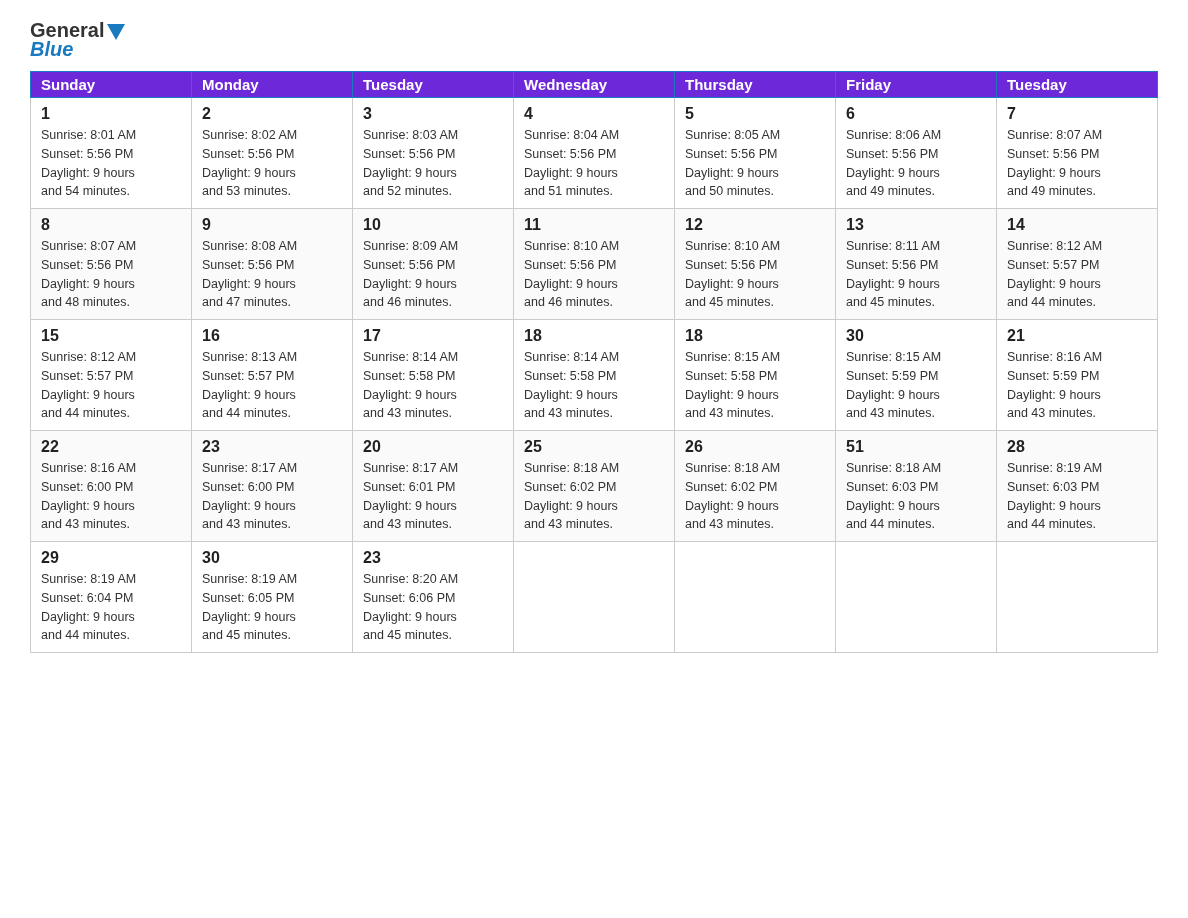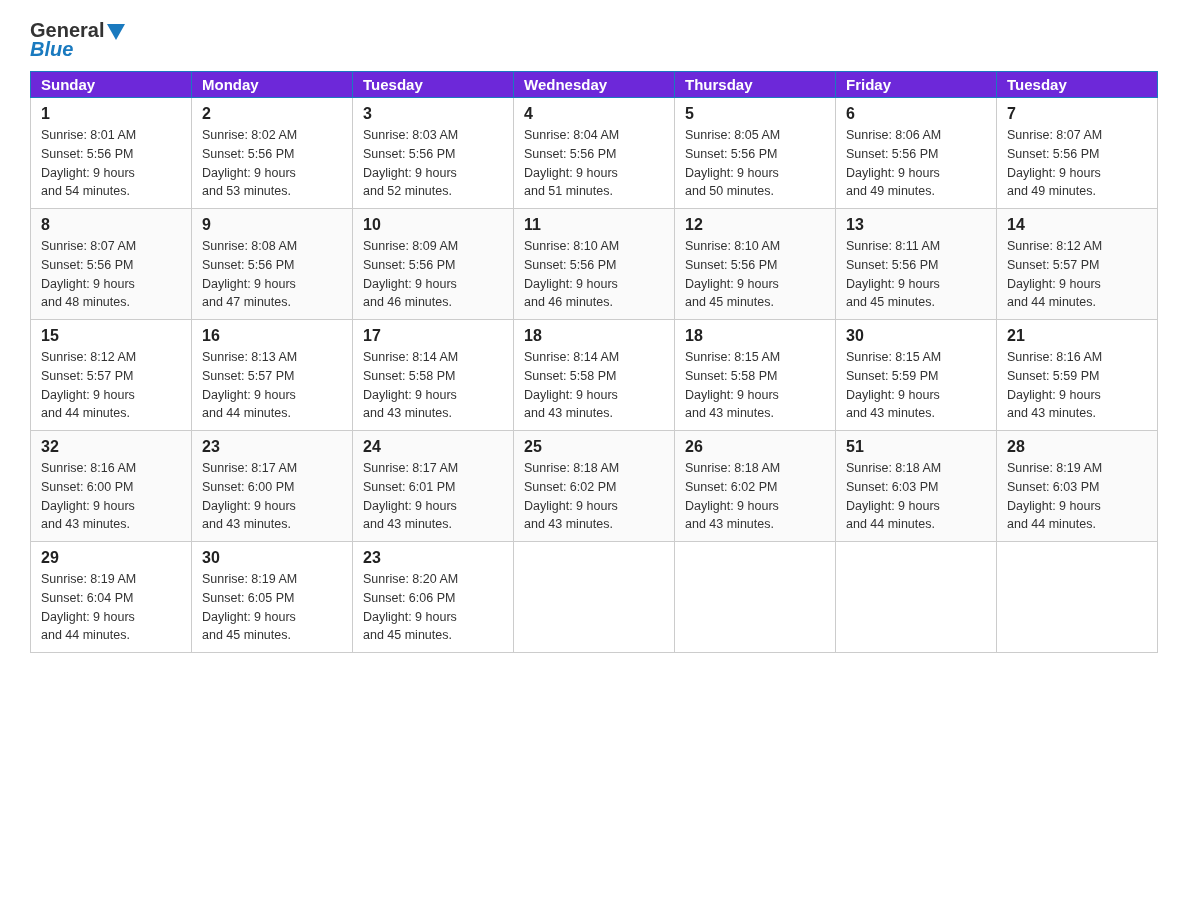--- a/index.html
+++ b/index.html
@@ -208,29 +208,29 @@
         <span class="day-num">30</span>
         <span class="day-info">Sunrise: 8:15 AM<br>Sunset: 5:59 PM<br>Daylight: 9 hours<br>and 43 minutes.</span>
       </td>
         <td>
         <span class="day-num">21</span>
         <span class="day-info">Sunrise: 8:16 AM<br>Sunset: 5:59 PM<br>Daylight: 9 hours<br>and 43 minutes.</span>
       </td>
       </tr>
       <tr>
         <td>
-        <span class="day-num">32</span>
+        <span class="day-num">22</span>
         <span class="day-info">Sunrise: 8:16 AM<br>Sunset: 6:00 PM<br>Daylight: 9 hours<br>and 43 minutes.</span>
       </td>
         <td>
         <span class="day-num">23</span>
         <span class="day-info">Sunrise: 8:17 AM<br>Sunset: 6:00 PM<br>Daylight: 9 hours<br>and 43 minutes.</span>
       </td>
         <td>
-        <span class="day-num">24</span>
+        <span class="day-num">20</span>
         <span class="day-info">Sunrise: 8:17 AM<br>Sunset: 6:01 PM<br>Daylight: 9 hours<br>and 43 minutes.</span>
       </td>
         <td>
         <span class="day-num">25</span>
         <span class="day-info">Sunrise: 8:18 AM<br>Sunset: 6:02 PM<br>Daylight: 9 hours<br>and 43 minutes.</span>
       </td>
         <td>
         <span class="day-num">26</span>
         <span class="day-info">Sunrise: 8:18 AM<br>Sunset: 6:02 PM<br>Daylight: 9 hours<br>and 43 minutes.</span>
       </td>

